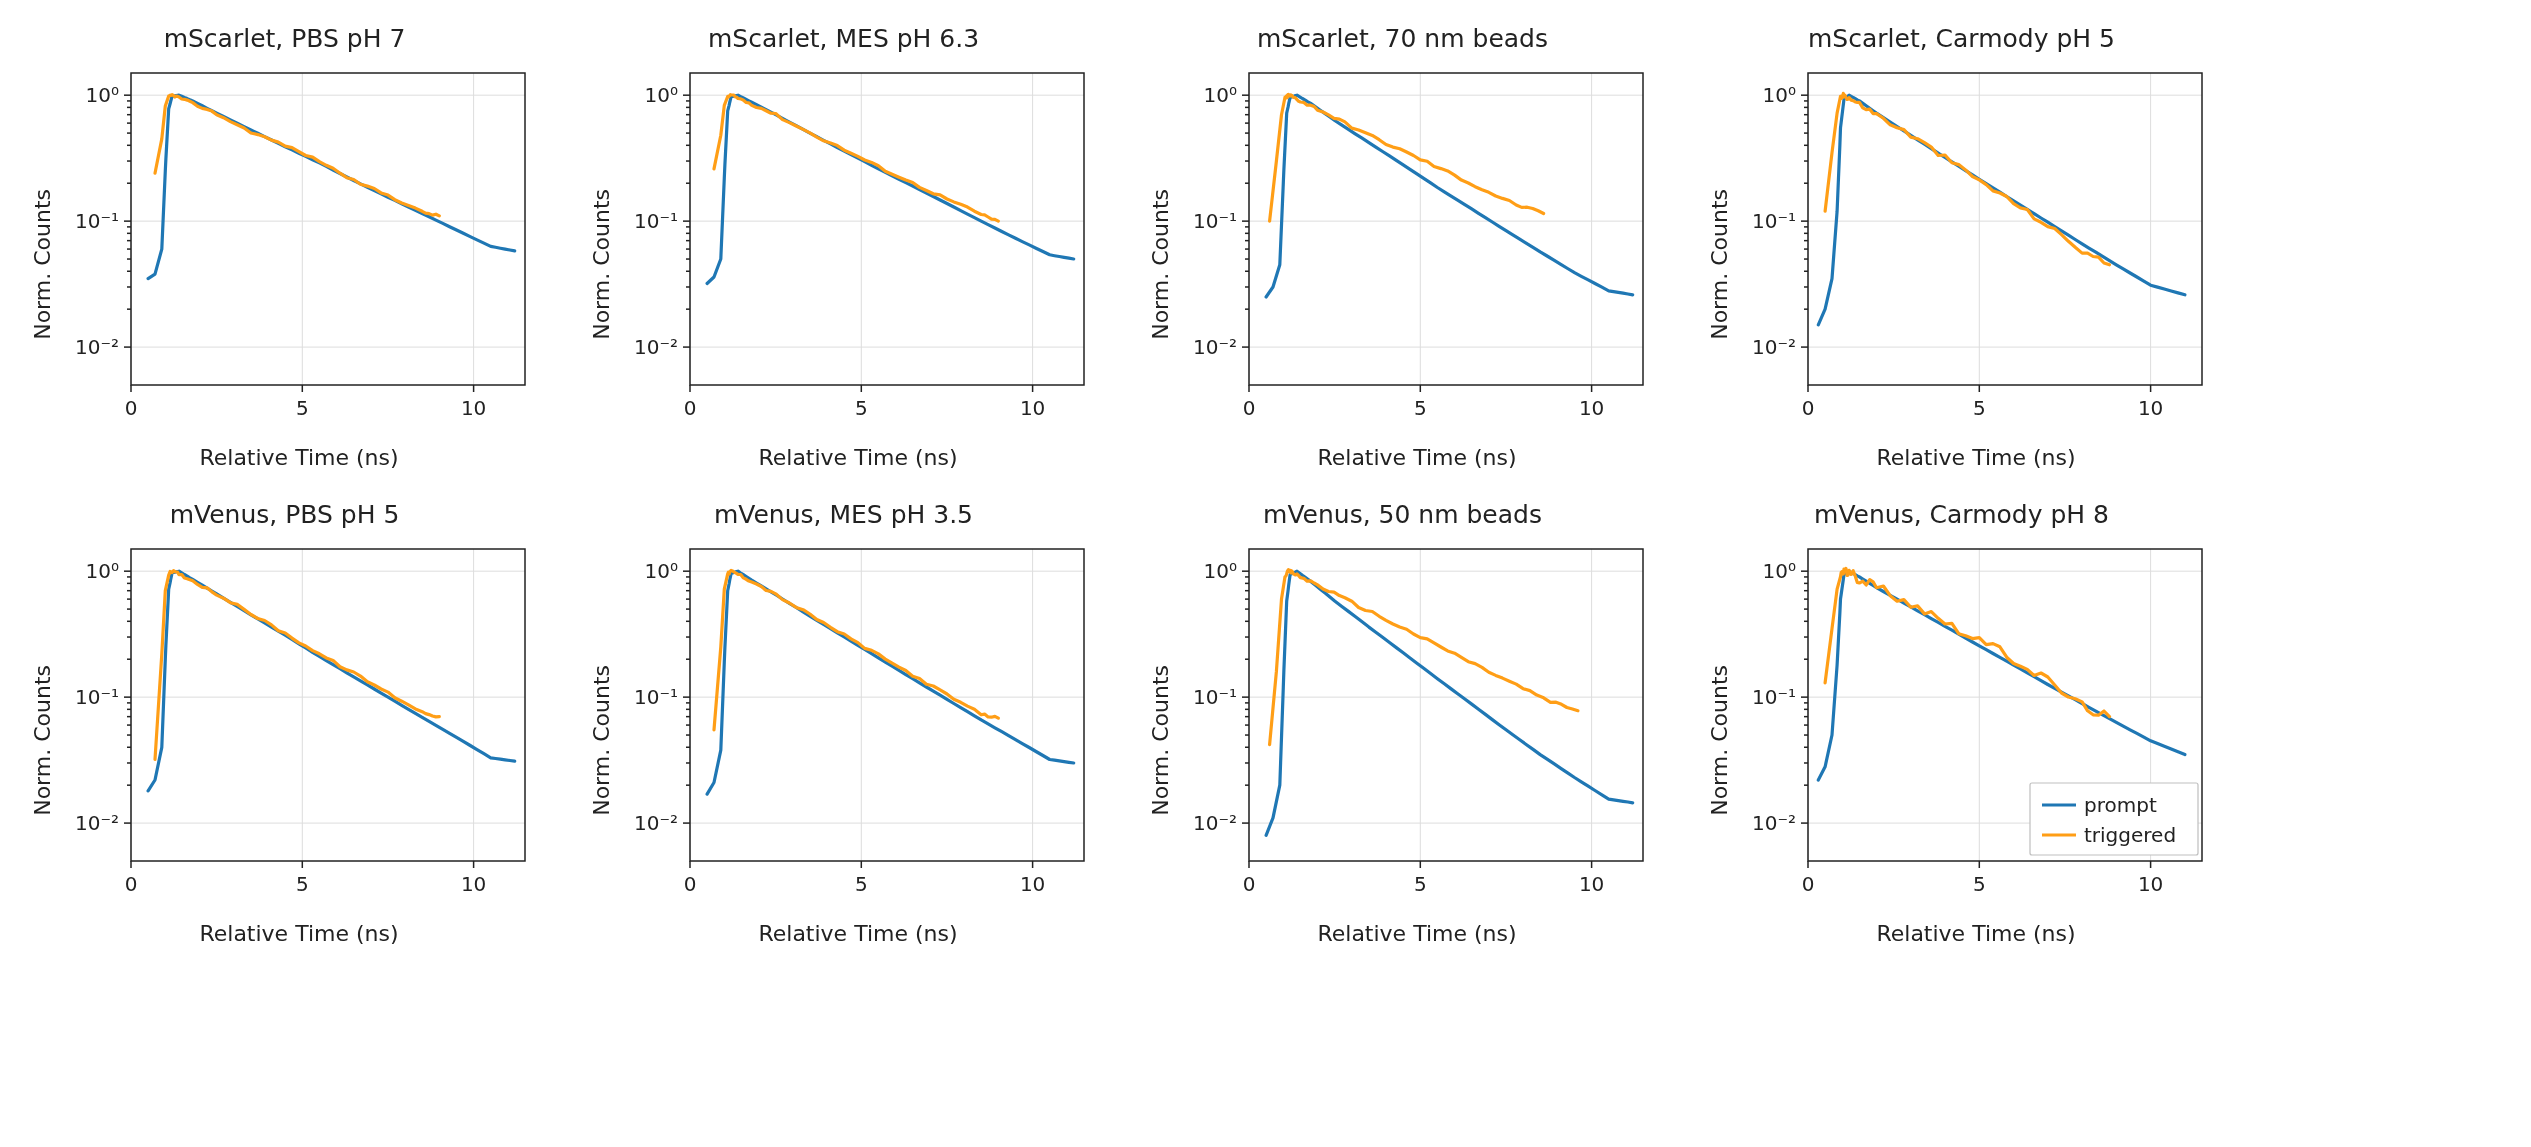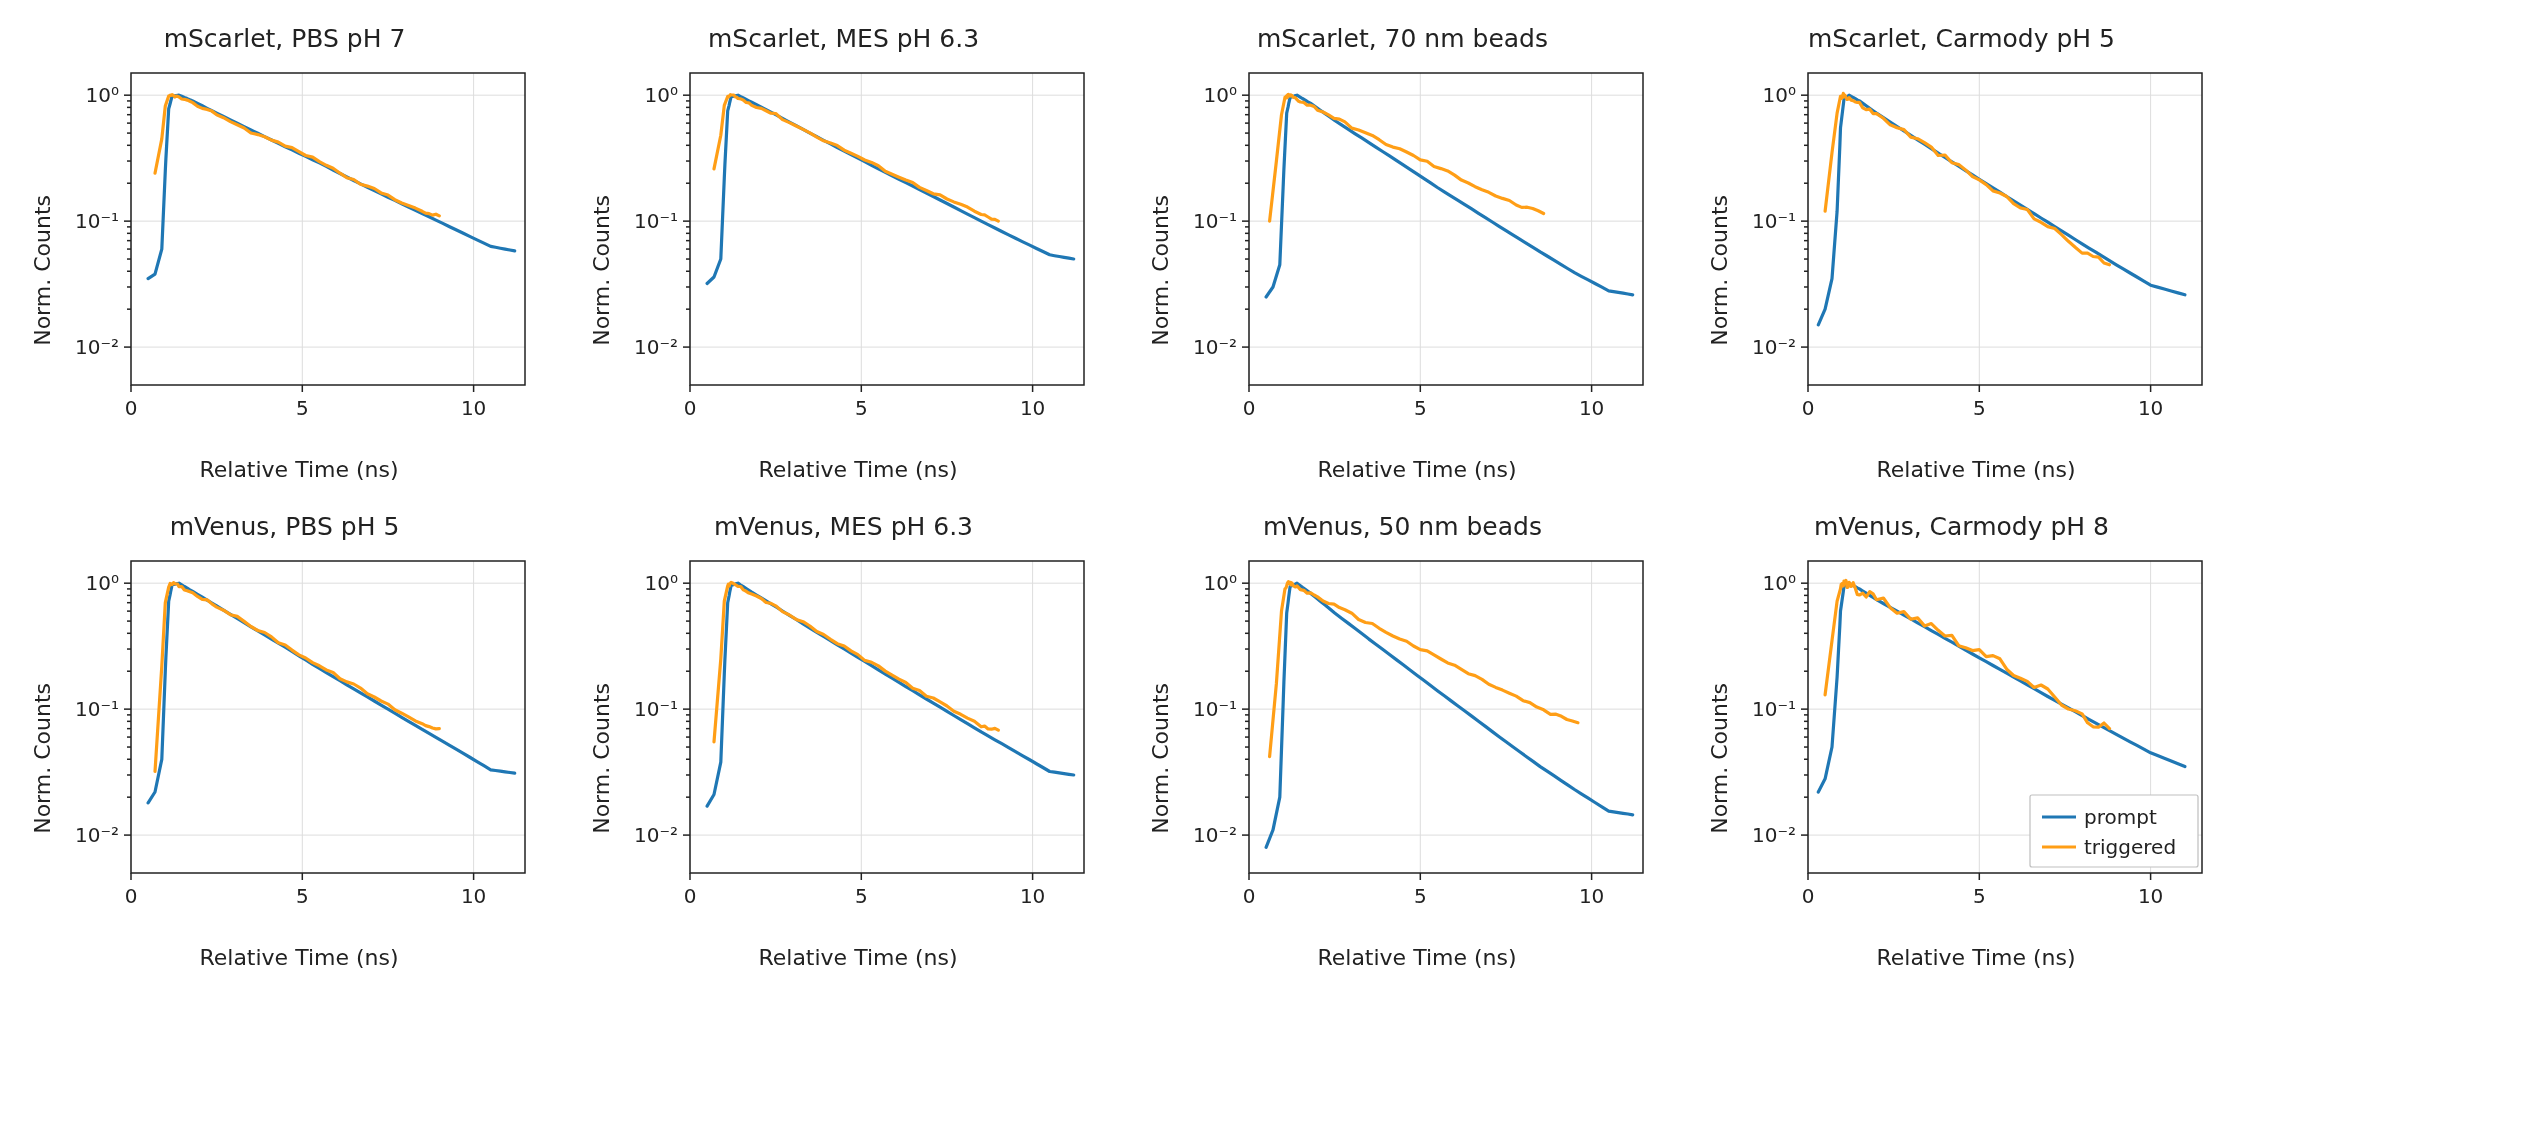--- a/index.html
+++ b/index.html
@@ -2,21 +2,21 @@
 <html><head>
 <meta charset="utf-8">
 <style>
   html,body{margin:0;padding:0;background:#fff;font-family:"DejaVu Sans","Helvetica Neue",Arial,sans-serif;color:#222}
   .fig{display:grid;grid-template-columns:repeat(4,1fr);gap:30px 50px;padding:24px 30px;box-sizing:border-box;width:2184px}
   .panel{display:flex;flex-direction:column;align-items:center}
   .title{font-size:25px;margin-bottom:6px}
   .frame{display:flex;align-items:center}
   .ylab{writing-mode:vertical-rl;transform:rotate(180deg);font-size:22px;margin-right:4px}
   .plotwrap{display:flex;flex-direction:column;align-items:center}
-  .xlab{font-size:22px;margin-top:18px}
+  .xlab{font-size:22px;margin-top:6px}
   svg{overflow:visible}
   .axis text{font-size:20px;fill:#222}
   .axis line,.axis path{stroke:#222;stroke-width:1.5;fill:none}
   .grid line{stroke:#ddd;stroke-width:1}
   .spine{stroke:#222;stroke-width:1.5;fill:none}
   .series{fill:none;stroke-width:3.2;stroke-linejoin:round;stroke-linecap:round}
   .legend-box{fill:#fff;stroke:#bfbfbf;stroke-width:1.2}
   .legend text{font-size:20px;fill:#222}
   .tick-minor{stroke:#222;stroke-width:1}
   .tick-major{stroke:#222;stroke-width:1.5}
@@ -279,21 +279,21 @@
               <line x1="68" x2="72" y1="55.68947488709489" y2="55.68947488709489" class="tick-minor"></line>
               <line x1="68" x2="72" y1="48.38523516828229" y2="48.38523516828229" class="tick-minor"></line>
               <line x1="68" x2="72" y1="41.942439131077776" y2="41.942439131077776" class="tick-minor"></line>
             </g>
           </svg>
           <div class="xlab">Relative Time (ns)</div>
         </div>
       </div>
     </div>
     <div class="panel">
-      <div class="title">mVenus, MES pH 6.3</div>
+      <div class="title">mVenus, MES pH 3.5</div>
       <div class="frame">
         <div class="ylab">Norm. Counts</div>
         <div class="plotwrap">
           <svg width="480" height="380">
             <g class="grid">
               <line x1="72" x2="72" y1="14" y2="326"></line>
               <line x1="243.30434782608694" x2="243.30434782608694" y1="14" y2="326"></line>
               <line x1="414.6086956521739" x2="414.6086956521739" y1="14" y2="326"></line>
               <line x1="72" x2="466" y1="288.08447266430187" y2="288.08447266430187"></line>
               <line x1="72" x2="466" y1="162.13181717537663" y2="162.13181717537663"></line>

